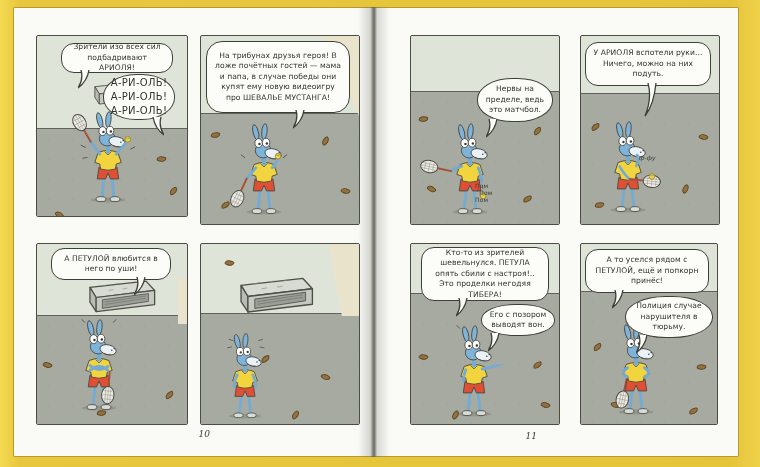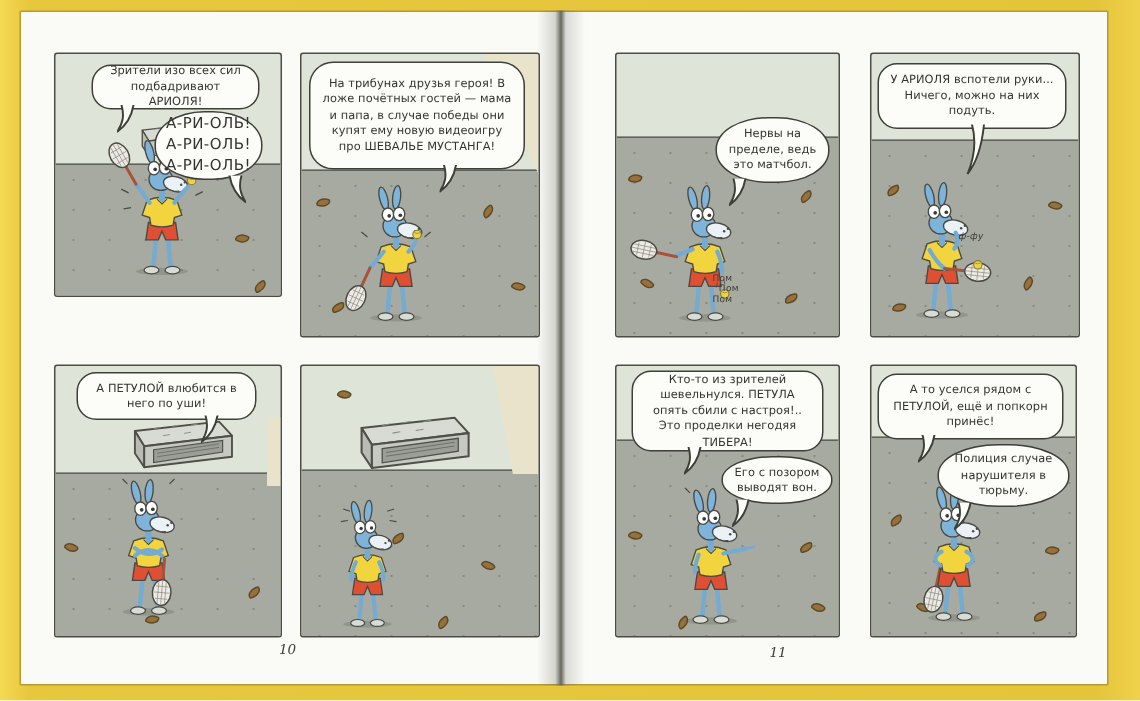--- a/index.html
+++ b/index.html
@@ -25,21 +25,21 @@
           padding:3px 6px;border-radius:13px}
   .oval{border-radius:46% / 48%}
   .big{border-radius:16px}
   .btxt{text-align:center;color:#34342f;white-space:pre-line;
         font-size:7.6px;line-height:1.38;letter-spacing:.05px}
   .chant .btxt{font-size:10px;line-height:1.4;letter-spacing:.3px}
   .tail{position:absolute;z-index:4}
   .flip{transform:scaleX(-1)}
   .sfx{position:absolute;z-index:2;color:#3b3b35;font-size:6px;white-space:pre;letter-spacing:.2px}
   .pagenum{position:absolute;font:italic 9px "DejaVu Serif",serif;color:#3e3e38;
-           width:24px;text-align:left;z-index:6}
+           width:24px;text-align:right;z-index:6}
 </style>
 </head>
 <body>
 
 <svg width="0" height="0" style="position:absolute" aria-hidden="true">
   <defs>
     <g id="ariol">
       <path d="M36,70 L34,92" stroke="#74abd3" stroke-width="3.6" stroke-linecap="round" fill="none"></path>
       <path d="M46,70 L48,92" stroke="#74abd3" stroke-width="3.6" stroke-linecap="round" fill="none"></path>
       <ellipse cx="32.5" cy="94.5" rx="6" ry="3" fill="#d9dcd5" stroke="#4a4a44" stroke-width="1"></ellipse>
@@ -68,21 +68,21 @@
     <g id="ball">
       <circle r="3.4" fill="#e9d44e" stroke="#8f7c22" stroke-width="0.9"></circle>
       <path d="M-2.2,-1.5 q2.2,1.6 4.4,0" stroke="#8f7c22" stroke-width="0.6" fill="none"></path>
     </g>
   </defs>
 </svg>
 
 <div class="book">
   <div class="pages"></div>
 
-  <section class="panel" style="left:36px;top:35px;width:152px;height:163px">
+  <section class="panel" style="left:36px;top:35px;width:152px;height:182px">
     <div class="floor" style="height:87px"></div>
     <svg class="ac" viewBox="0 0 100 46" style="left:50px;top:44px;width:56px">
       <polygon points="14,12 86,4 97,16 22,25" fill="#d8dbd3" stroke="#4f4f48" stroke-width="1.6" stroke-linejoin="round"></polygon>
       <polygon points="14,12 22,25 22,43 14,31" fill="#b9bcb4" stroke="#4f4f48" stroke-width="1.6" stroke-linejoin="round"></polygon>
       <polygon points="22,25 97,16 97,34 22,43" fill="#c6c9c1" stroke="#4f4f48" stroke-width="1.6" stroke-linejoin="round"></polygon>
       <polygon points="30,28 89,20 89,30 30,39" fill="#9b9e96" stroke="#4f4f48" stroke-width="1"></polygon>
       <path d="M33,31 L86,23 M33,34 L86,26" stroke="#6e716a" stroke-width="0.8"></path>
       <path d="M30,10 l6,-1 M46,8 l6,-1 M62,7 l6,-1 M38,16 l6,-1 M56,14 l6,-1" stroke="#8a8d85" stroke-width="0.8"></path>
     </svg>
     <span class="leaf" style="left:120px;top:120px;transform:rotate(20deg)"></span>

